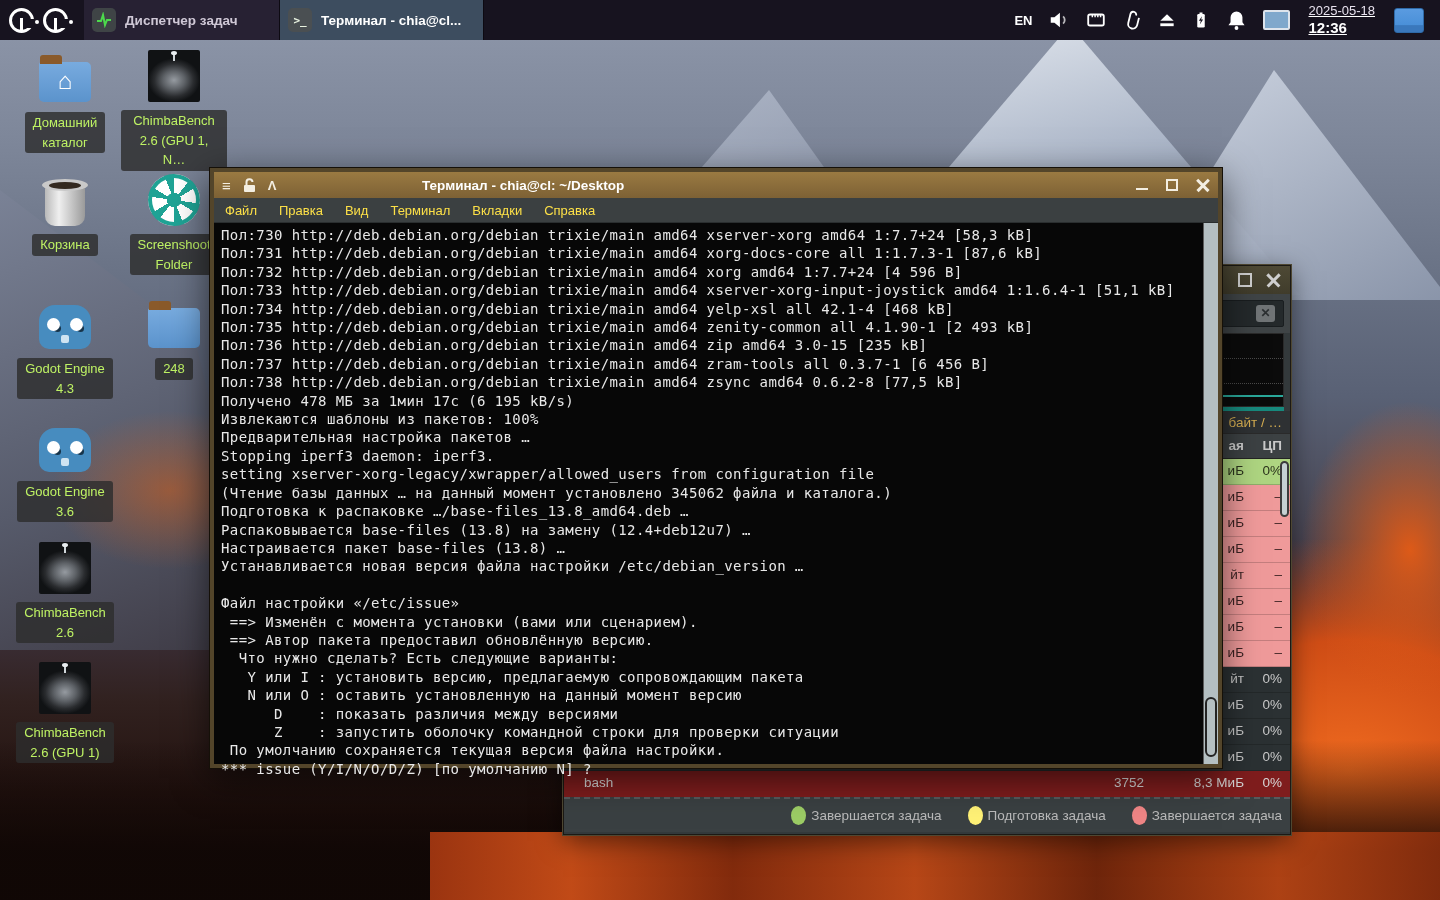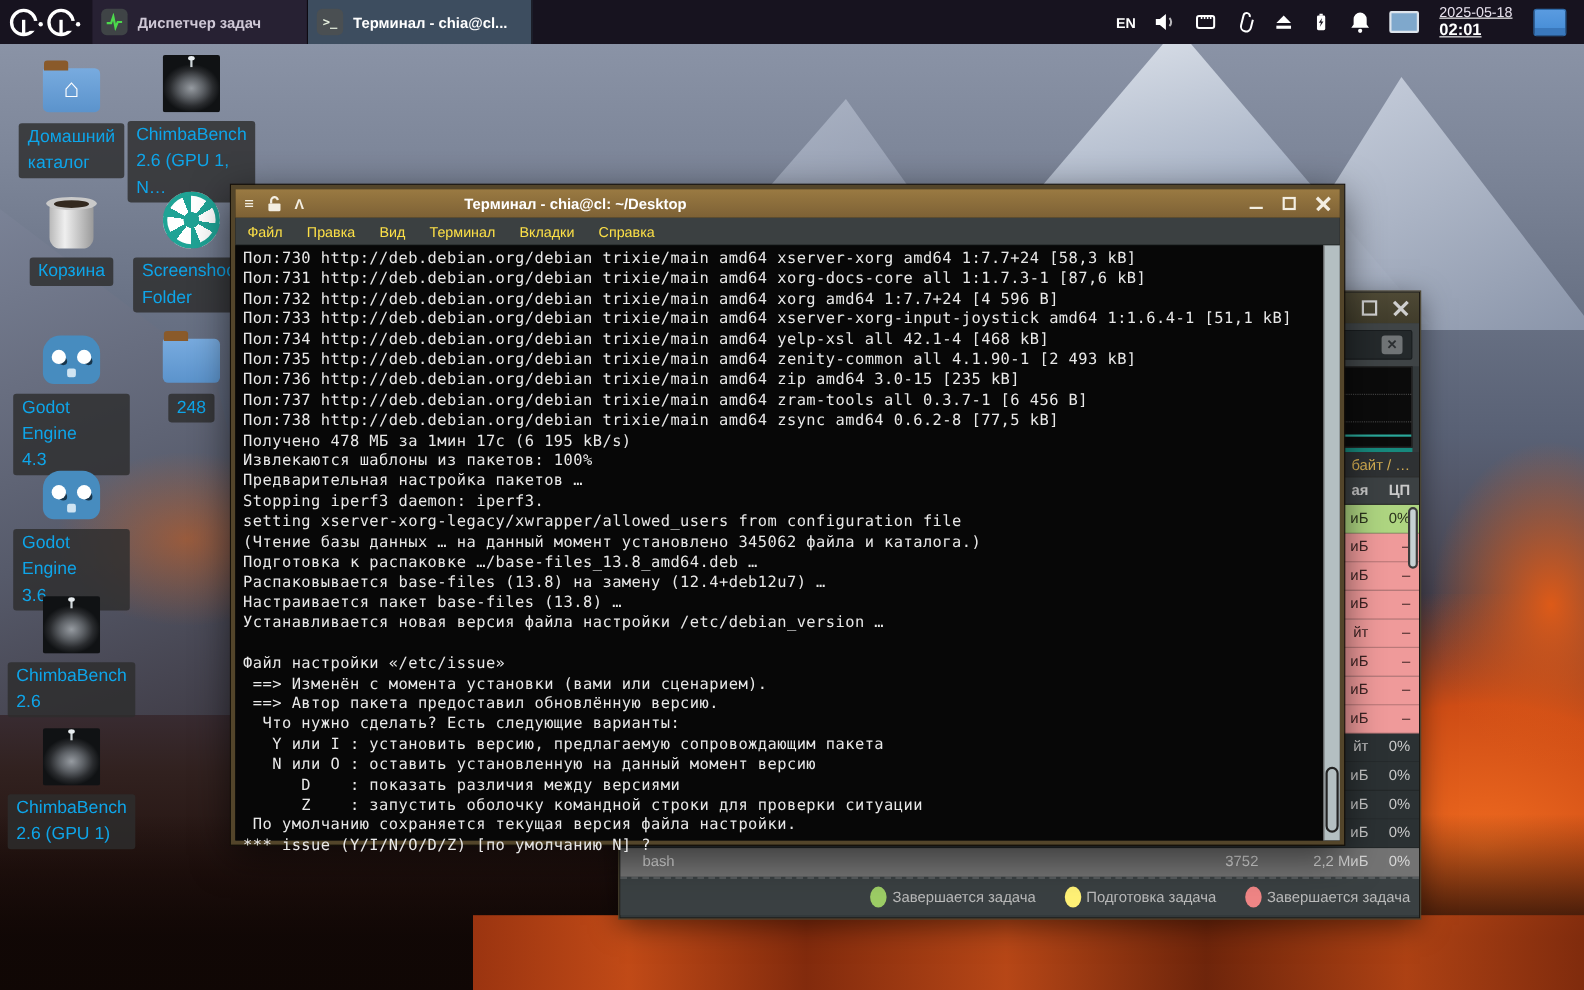--- a/index.html
+++ b/index.html
@@ -50,22 +50,22 @@
   .clock { text-align:left; color:#fff; line-height:1.15; margin:0 4px;text-decoration:underline; }
   .clock .date { font-size:13px; color:#e8e2ee; }
   .clock .time { font-size:15px; font-weight:bold; }
   .pager { width:30px; height:25px; background:#4a90d8; border-radius:3px; border:1px solid #2e6aa8; margin-right:6px;
     background:linear-gradient(180deg,#5a9be0 0%,#4a90d8 70%,#3a78bc 72%,#3a78bc 100%); }
 
   
   .desktop { position:absolute; inset:0; z-index:2; }
   .dicon { position:absolute; width:106px; display:flex; flex-direction:column; align-items:center; }
   .dicon-img { height:56px; display:flex; align-items:center; justify-content:center; }
-  .dicon-label { white-space:pre-line; background:rgba(45,45,45,.82); color:#0ea5e9; font-size:16px; line-height:1.5;
-    padding:1px 8px; border-radius:3px; margin-top:6px; }
+  .dicon-label { white-space:pre-line; background:rgba(45,45,45,.82); color:#bef264; font-size:13px; line-height:1.5;
+    padding:1px 8px; border-radius:3px; text-align:center; margin-top:6px; }
   .ic { position:relative; }
   .folder-home, .folder { width:52px; height:40px; border-radius:3px 5px 5px 5px; margin-top:8px;
     background:linear-gradient(180deg,#78abdf,#5b93cc); }
   .folder-home::before, .folder::before { content:""; position:absolute; left:1px; top:-7px; width:22px; height:9px;
     background:#8a5a2a; border-radius:3px 3px 0 0; }
   .folder-home::after { content:"⌂"; position:absolute; inset:0; color:#fff; font-size:24px; line-height:38px; text-align:center; }
   .cube { width:52px; height:52px; border-radius:2px;
     background:radial-gradient(closest-side at 50% 58%,#969ba1 0%,#5d6166 42%,#2a2c2f 75%,#101214 100%) #101214; }
   .cube::before { content:""; position:absolute; left:25px; top:3px; width:2px; height:8px; background:#cfd6da; }
   .cube::after { content:""; position:absolute; left:23px; top:1px; width:6px; height:4px; background:#e8edf0; border-radius:50%; }
@@ -108,21 +108,21 @@
   .tm-headrow .c-cpu { position:absolute; right:8px; top:4px; }
   .tm-rows { position:relative; }
   .tm-row { height:26px; position:relative; font-size:13.5px; border-bottom:1px solid rgba(0,0,0,.18); }
   .tm-row span { position:absolute; top:4px; }
   .tm-row .c-mem { right:46px; } .tm-row .c-cpu { right:8px; }
   .tm-row.green { background:#aed581; color:#2b331c; }
   .tm-row.pink  { background:#ef9a9a; color:#3c2323; }
   .tm-row.dark  { background:#2b3133; color:#c9c9c9; }
   .tm-scrollthumb { position:absolute; right:1px; top:2px; width:9px; height:56px; background:#c6d1d3;
     border:2px solid #3c3c3c; border-radius:5px; z-index:2; }
-  .tm-selrow { height:26px; background:#737373; color:#d6d6d6; position:relative; font-size:13.5px; }
+  .tm-selrow { height:26px; background:#7f1d1d; color:#d6d6d6; position:relative; font-size:13.5px; }
   .tm-selrow span { position:absolute; top:4px; }
   .tm-selrow .c-name { left:20px; } .tm-selrow .c-pid { right:146px; }
   .tm-selrow .c-mem { right:46px; } .tm-selrow .c-cpu { right:8px; }
   .tm-legend { height:35px; border-top:2px dashed #565b5d; background:#3a4042; display:flex; align-items:center;
     justify-content:flex-end; gap:26px; padding-right:8px; }
   .lg-item { display:flex; align-items:center; gap:5px; color:#b9b9b9; font-size:13.5px; }
   .lg-dot { width:15px; height:19px; border-radius:50%; }
 
   
   .terminal { position:absolute; left:210px; top:168px; width:1012px; height:600px; z-index:10;
@@ -299,21 +299,21 @@
         <div class="tm-row dark">
           <span class="c-mem">иБ</span>
           <span class="c-cpu">0%</span>
         </div>
       </div>
     <div class="tm-scrollthumb"></div>
   </div>
   <div class="tm-selrow">
     <span class="c-name">bash</span>
     <span class="c-pid">3752</span>
-    <span class="c-mem">2,2 МиБ</span>
+    <span class="c-mem">8,3 МиБ</span>
     <span class="c-cpu">0%</span>
   </div>
   <div class="tm-legend">
 
   <div class="lg-item">
         <div class="lg-dot" style="background: rgb(156, 204, 101);"></div>
         <span>Завершается задача</span>
       </div>
       <div class="lg-item">
         <div class="lg-dot" style="background: rgb(255, 241, 118);"></div>
@@ -437,17 +437,17 @@
       <rect x="7" y="4" width="10" height="18" rx="1.8" fill="#fff"></rect>
       <path d="M13.2 7l-4 6h2.6l-1.4 5 4.4-6.6h-2.6z" fill="#17131f"></path>
     </svg>
     <svg width="23" height="23" viewBox="0 0 24 24">
       <path d="M12 2.5a6.2 6.2 0 0 0-6.2 6.2v5.1L3.6 17h16.8l-2.2-3.2V8.7A6.2 6.2 0 0 0 12 2.5z" fill="#fff"></path>
       <circle cx="12" cy="19.8" r="2" fill="#fff"></circle>
     </svg>
     <div class="tray-display"></div>
     <div class="clock">
       <div class="date">2025-05-18</div>
-      <div class="time">02:01</div>
+      <div class="time">12:36</div>
     </div>
     <div class="pager"></div>
   </div>
 </div>
 
 </body></html>

